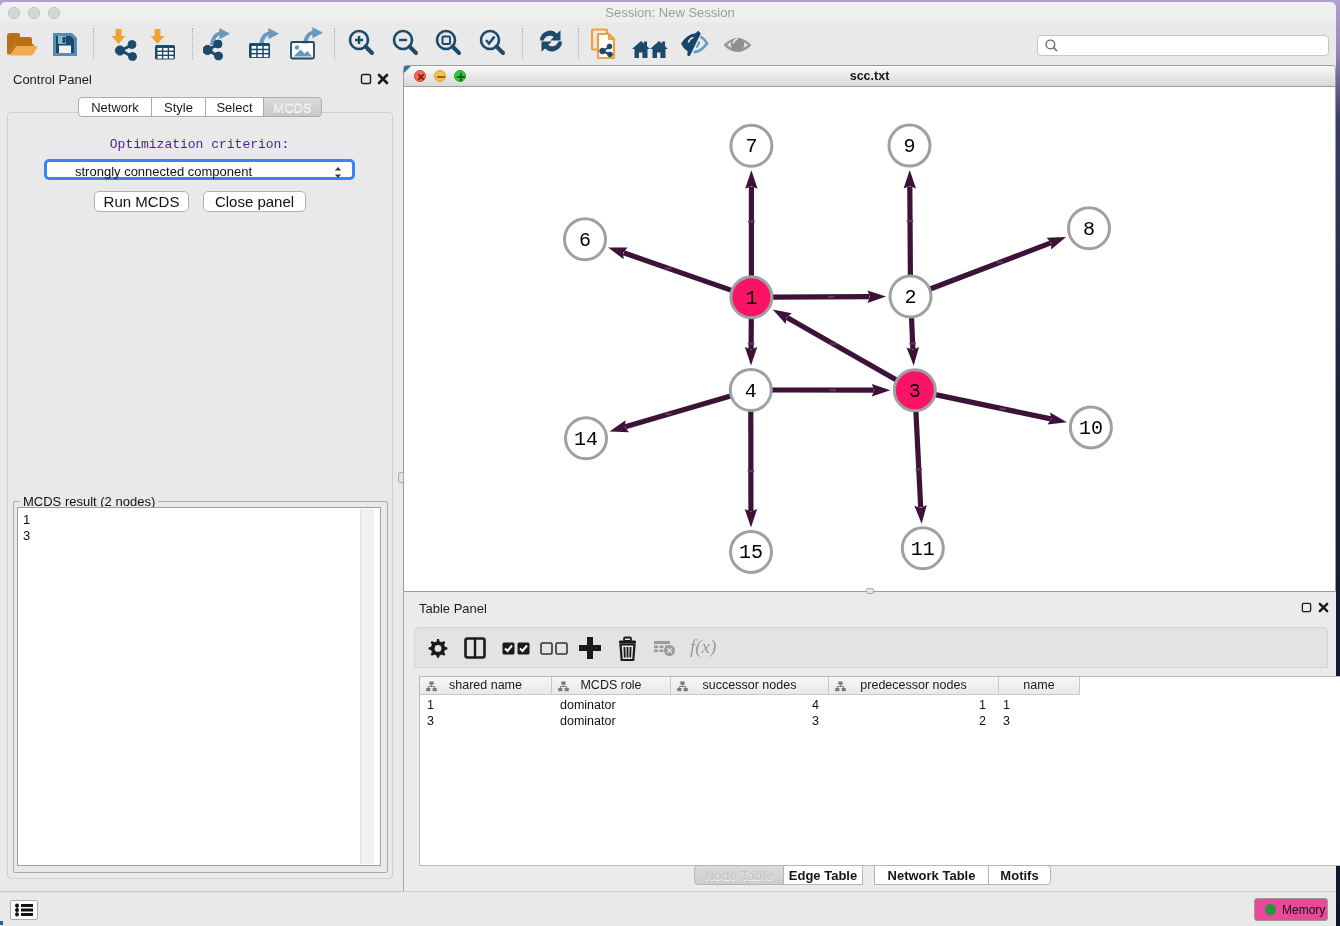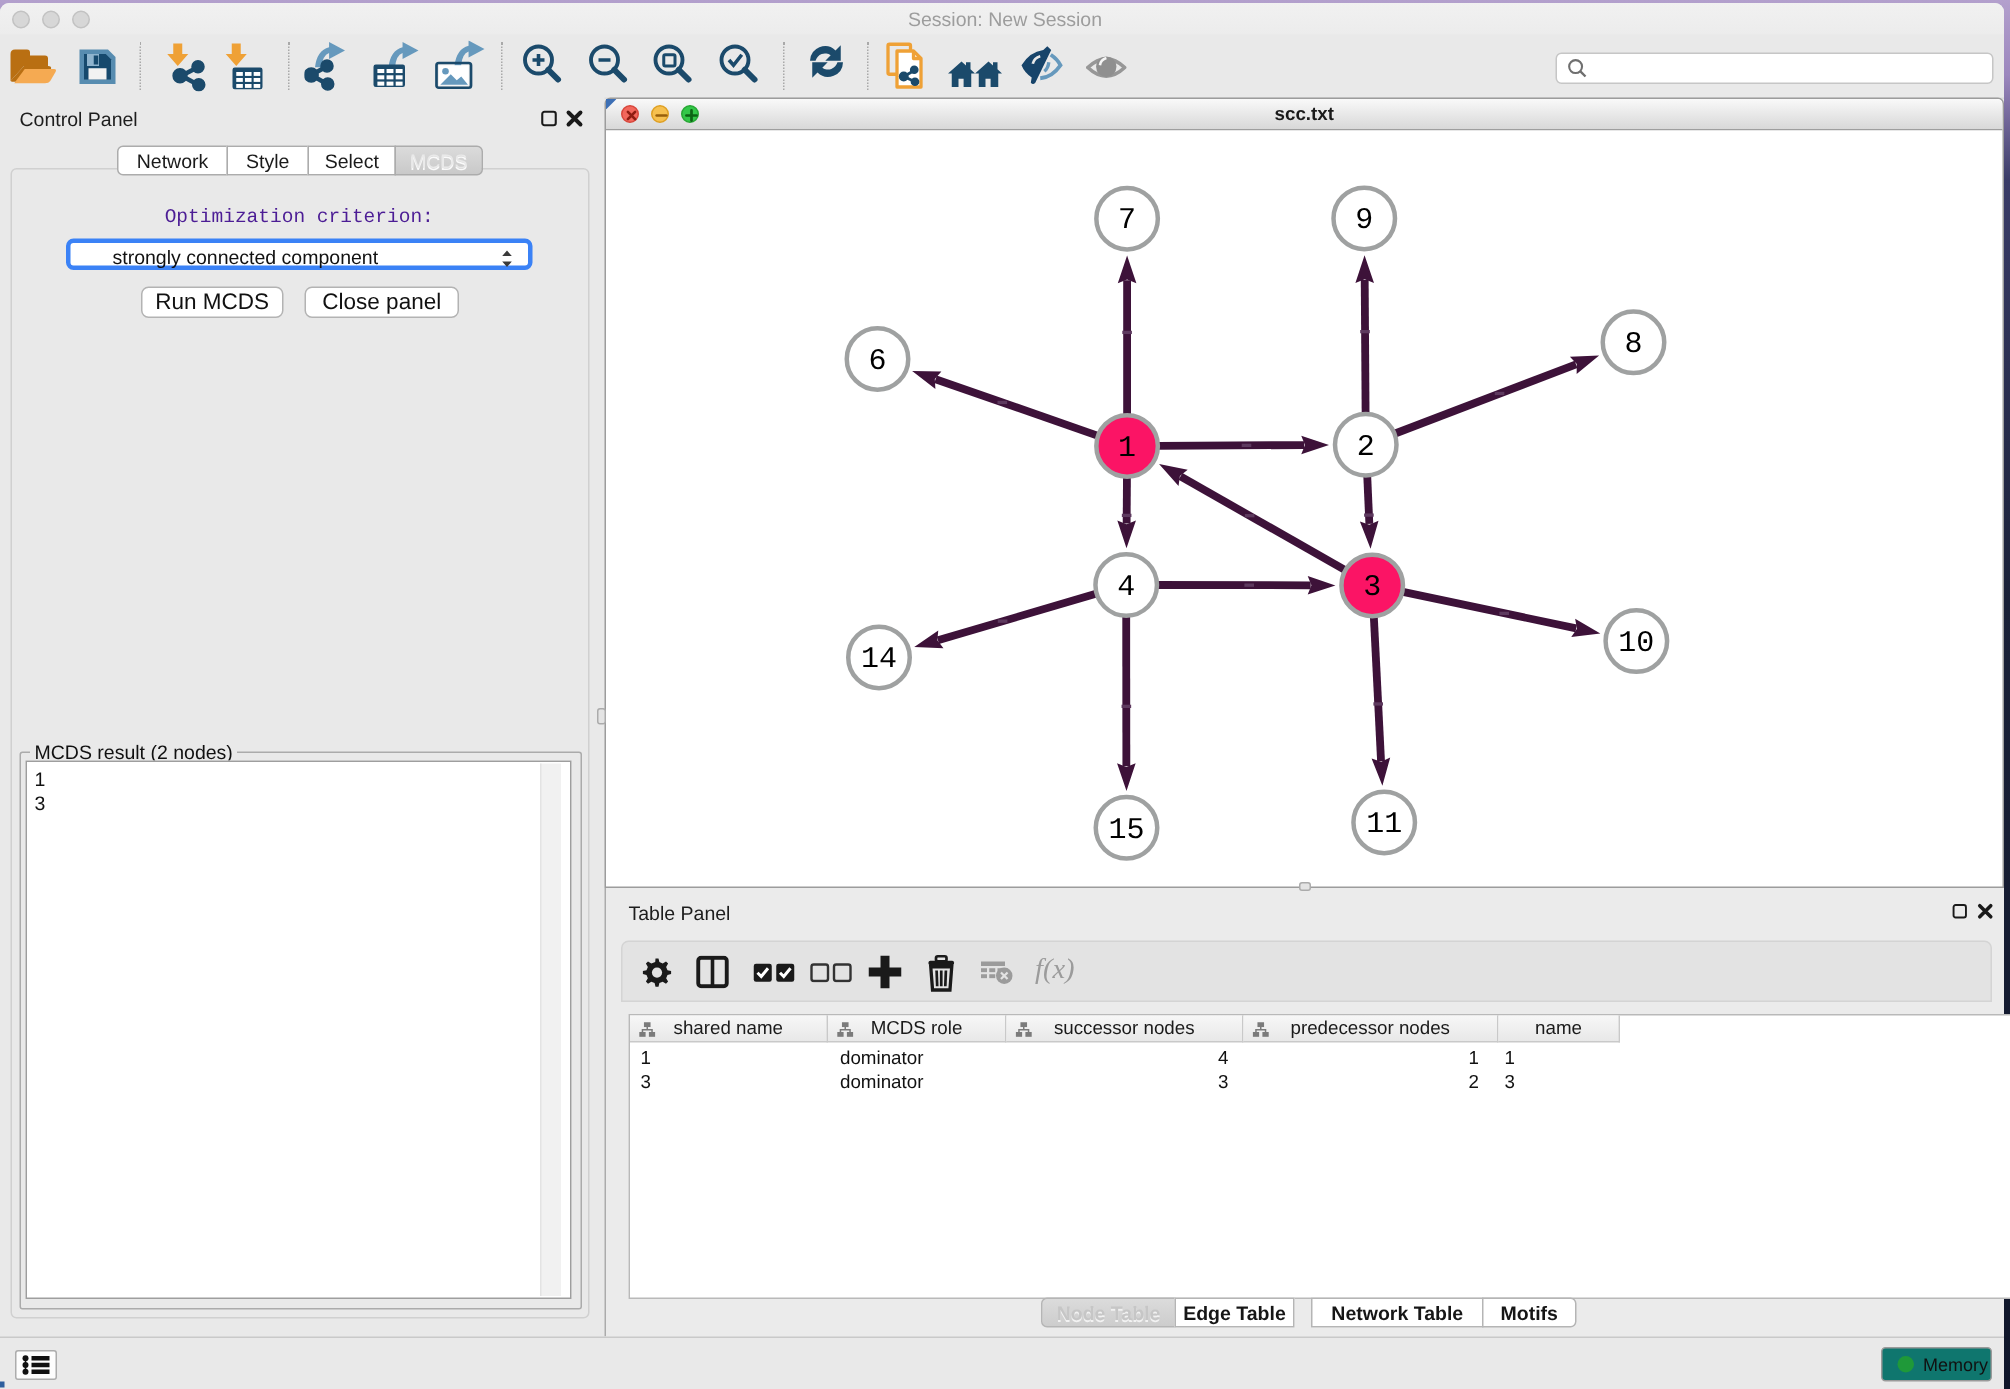--- a/index.html
+++ b/index.html
@@ -39,21 +39,21 @@
 #tphead{position:absolute;left:15px;top:9px;font-size:13px;color:#1D1D1D;}
 #ttoolbar{position:absolute;left:10px;top:35px;width:914px;height:41px;background:#E3E3E3;border:1px solid #D4D4D4;border-radius:5px 5px 0 0;box-sizing:border-box;}
 #tblarea{position:absolute;left:15px;top:84px;width:910px;height:188px;background:#fff;border:1px solid #B9B9B9;padding-left:42px;}
 .hcell{position:absolute;top:0;height:18px;box-sizing:border-box;background:linear-gradient(#F7F7F7,#E8E8E8);border-right:1px solid #C9C9C9;border-bottom:1px solid #C9C9C9;font-size:12.5px;color:#1A1A1A;text-align:center;line-height:17px;}
 .trow{position:absolute;font-size:12.5px;color:#111;}
 .btab{position:absolute;top:0;height:20px;box-sizing:border-box;border:1px solid #B5B5B5;background:#fff;font-size:13px;font-weight:700;color:#161616;text-align:center;line-height:19px;}
 #btabs{position:absolute;left:290px;top:273px;height:20px;}
 
 #statusbar{position:absolute;left:0;top:889px;width:1336px;height:35px;background:#E9E9E9;border-top:1px solid #C9C9C9;}
 #listbtn{position:absolute;left:10px;top:8px;width:28px;height:20px;background:#FDFDFD;border:1px solid #ACACAC;border-radius:2px;box-sizing:border-box;}
-#membtn{position:absolute;left:1254px;top:6px;width:74px;height:23px;background:#0f766e;border:1px solid #9A9A9A;border-radius:3px;box-sizing:border-box;font-size:12px;color:#111;display:flex;align-items:center;white-space:nowrap;}
+#membtn{position:absolute;left:1254px;top:6px;width:74px;height:23px;background:#ec4899;border:1px solid #9A9A9A;border-radius:3px;box-sizing:border-box;font-size:12px;color:#111;display:flex;align-items:center;white-space:nowrap;}
 </style>
 </head>
 <body>
 <div id="win">
  <div id="titlebar">
   <div class="tl" style="left:8px;"></div>
   <div class="tl" style="left:28px;"></div>
   <div class="tl" style="left:48px;"></div>
   <div id="ttext">Session: New Session</div>
  </div>

